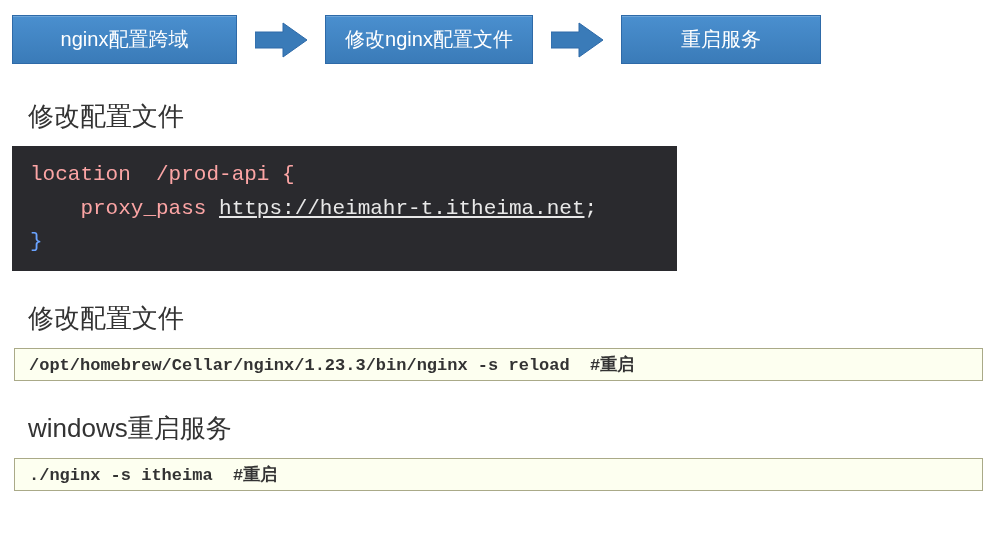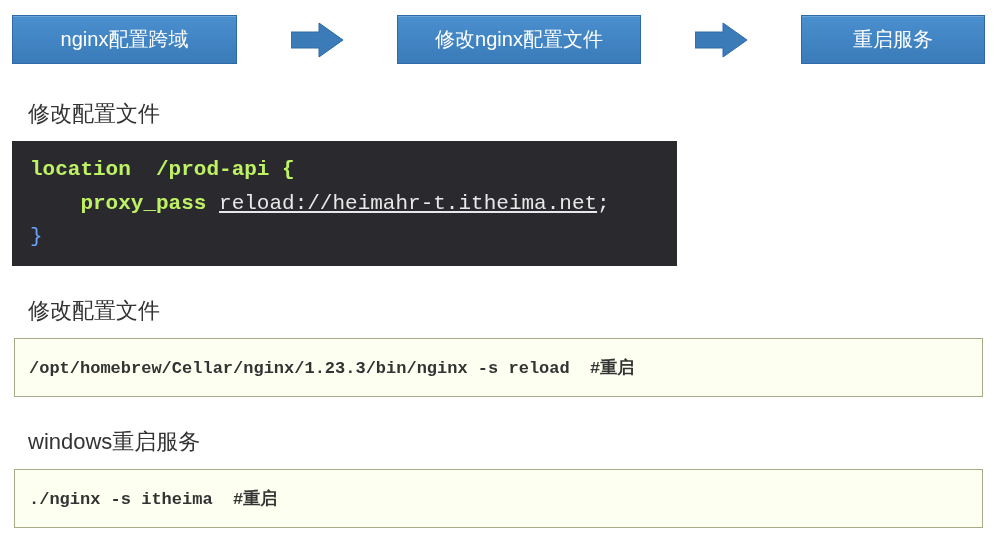--- a/index.html
+++ b/index.html
@@ -12,87 +12,85 @@
       background: #ffffff;
       width: 997px;
       height: 550px;
       overflow: hidden;
     }
     .flow-row {
       display: flex;
       align-items: center;
       padding: 15px 12px 0 12px;
       gap: 15px;
-      justify-content: space-between;
     }
     .flow-box {
       background: linear-gradient(to bottom, #4a8fcf, #3a7bb8);
       border: 1px solid #2e6aa8;
       color: #ffffff;
       font-size: 20px;
       padding: 10px 0;
       text-align: center;
       width: 225px;
       box-shadow: inset 0 1px 0 rgba(255,255,255,0.2);
     }
     .flow-box.wide {
-      width: 244px;
+      width: 208px;
     }
     .flow-box.narrow {
-      width: 184px;
+      width: 200px;
     }
     .arrow {
       width: 58px;
       height: 40px;
       display: flex;
       align-items: center;
       justify-content: center;
     }
     .arrow svg {
       width: 52px;
       height: 38px;
     }
     .section-title {
-      font-size: 22px;
+      font-size: 26px;
       color: #333333;
       margin: 30px 0 12px 28px;
       font-weight: normal;
     }
     .section-title.first {
       margin-top: 35px;
     }
     .code-dark {
       background: #2a2a2e;
       color: #e8e8e8;
       font-family: "SF Mono", Monaco, Consolas, "Courier New", monospace;
       font-size: 21px;
       padding: 12px 18px 12px 18px;
       margin: 0 320px 0 12px;
       line-height: 1.6;
       white-space: pre;
     }
     .code-dark .kw {
-      color: #bef264;
-      font-weight: bold;
+      color: #fca5a5;
     }
     .code-dark .url {
       text-decoration: underline;
       color: #e8e8e8;
     }
     .code-dark .brace-close {
       color: #6aa3ff;
     }
     .code-light {
       background: #fdfff0;
       border: 1px solid #aaaa88;
       color: #333333;
       font-family: "SF Mono", Monaco, Consolas, "Courier New", monospace;
       font-size: 17px;
       font-weight: 600;
-      padding: 17px 14px;
+      padding: 4px 14px;
       margin: 0 14px 0 14px;
       white-space: pre;
     }
     .code-light .comment {
       color: #333333;
     }
   </style>
 </head>
 <body>
 
@@ -114,21 +112,21 @@
       </svg>
   </div>
   <div class="flow-box narrow">
     <span>重启服务</span>
   </div>
 </div>
 
 <h2 class="section-title first">修改配置文件</h2>
 
 <div class="code-dark"><span class="kw">location  /prod-api {</span>
-<span class="kw">    proxy_pass </span><span class="url">reload://heimahr-t.itheima.net</span><span>;</span>
+<span class="kw">    proxy_pass </span><span class="url">https://heimahr-t.itheima.net</span><span>;</span>
 <span class="brace-close">}</span></div>
 
 <h2 class="section-title">修改配置文件</h2>
 
 <div class="code-light"><span>/opt/homebrew/Cellar/nginx/1.23.3/bin/nginx -s reload  </span><span class="comment">#重启</span></div>
 
 <h2 class="section-title">windows重启服务</h2>
 
 <div class="code-light"><span>./nginx -s itheima  </span><span class="comment">#重启</span></div>
 

